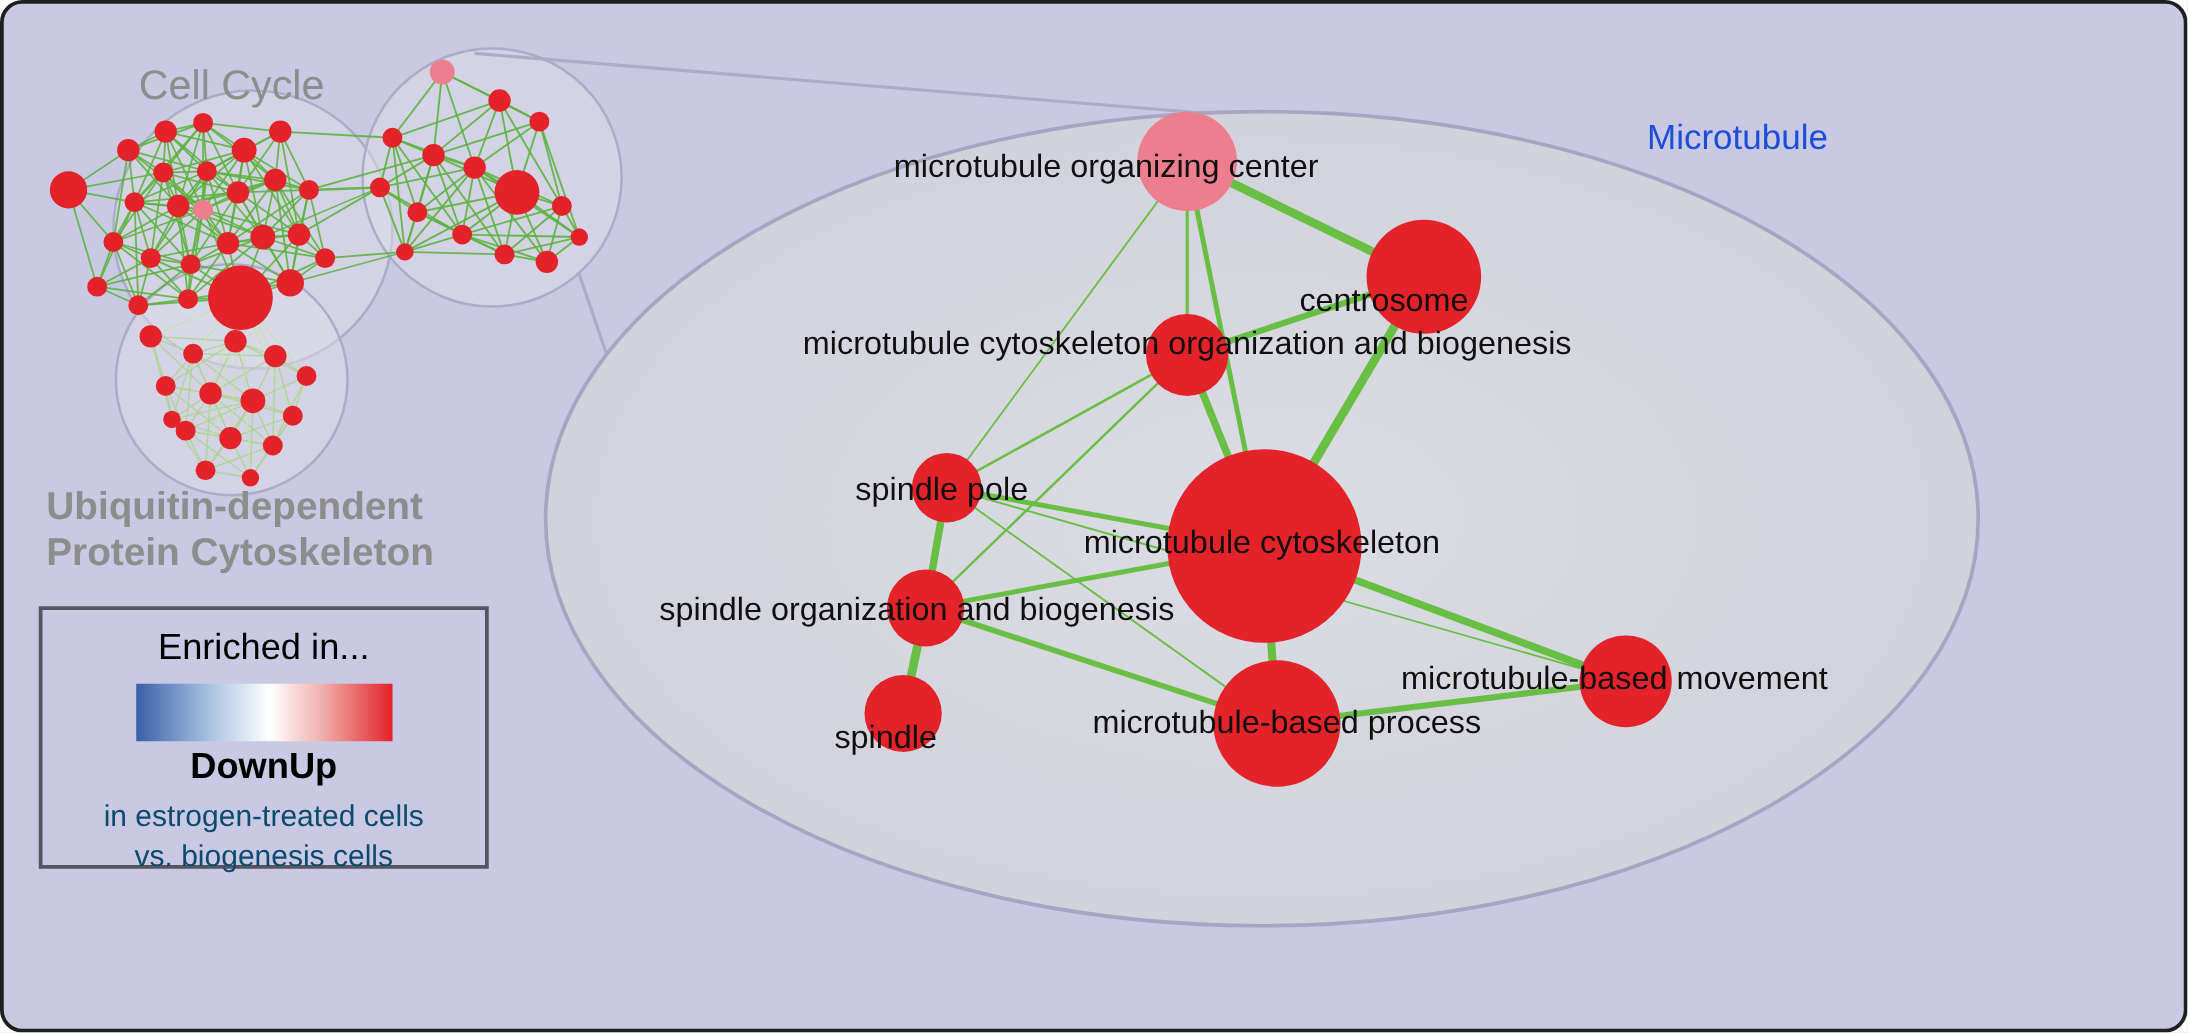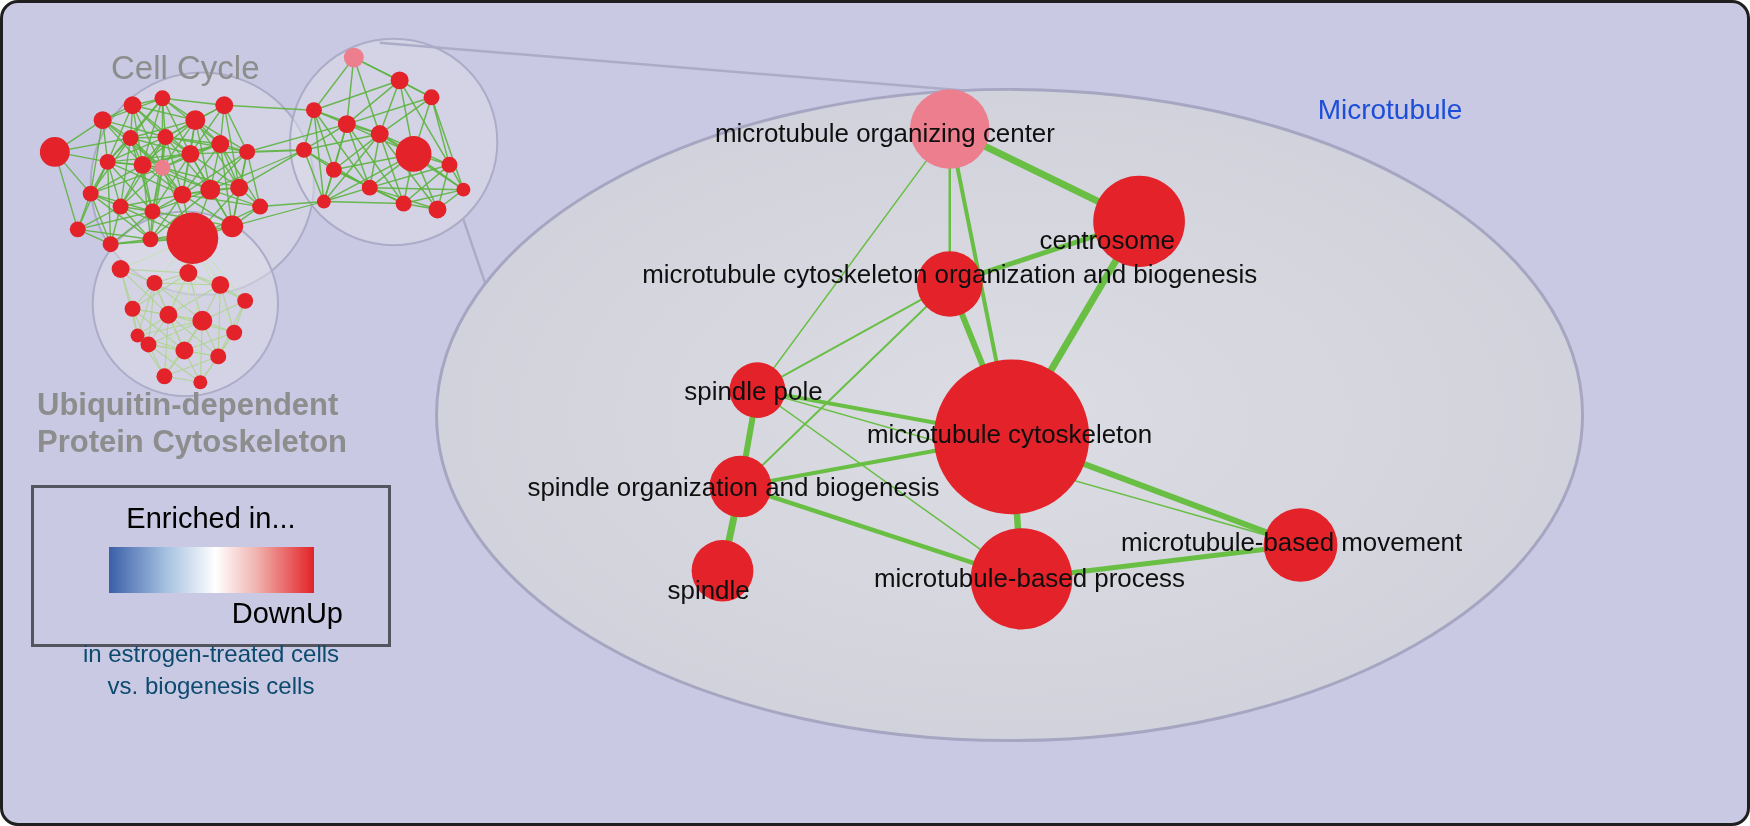--- a/index.html
+++ b/index.html
@@ -26,32 +26,32 @@
     font-weight:bold;
   }
   .label-mt-title{
     left:1262px;top:42px;width:250px;
     text-align:center;
     font-size:28px;line-height:1.18;
     color:#1d4ed8;
     margin-top:48px;
   }
   .legend{
-    left:28px;top:482px;width:360px;height:162px;
+    left:28px;top:482px;width:360px;height:210px;
     box-sizing:border-box;
     border:3px solid var(--legend-border,#55555f);
     background:var(--canvas-bg,#c9c9e3);
     text-align:center;
   }
   .legend-title{margin-top:14px;font-size:29px;color:#000;}
   .legend-bar{margin:12px auto 4px auto;width:205px;height:46px;}
   .legend-scale{
-    display:flex;justify-content:flex-end;
+    display:flex;justify-content:center;
     width:264px;margin:0 auto;
-    font-size:29px;color:#000;
+    font-size:29px;color:#000;font-weight:bold;
   }
   .legend-caption{margin-top:8px;font-size:24px;line-height:1.35;color:#0c4a6e;}
 </style>
 </head>
 <body>
 
 <div class="figure">
 
   <svg id="net" width="1744" height="820" viewBox="0 0 1750 826" preserveAspectRatio="none">
       <defs>

